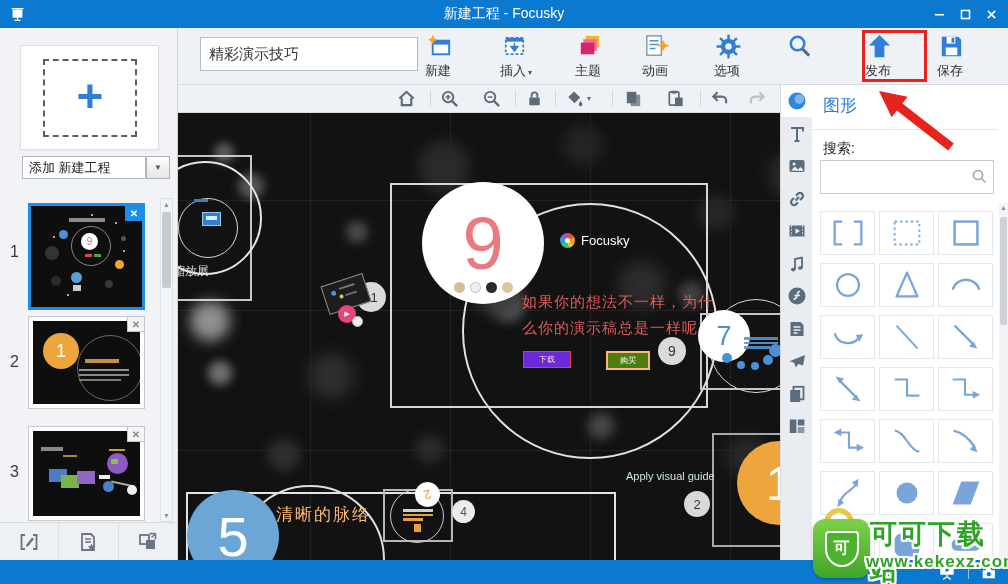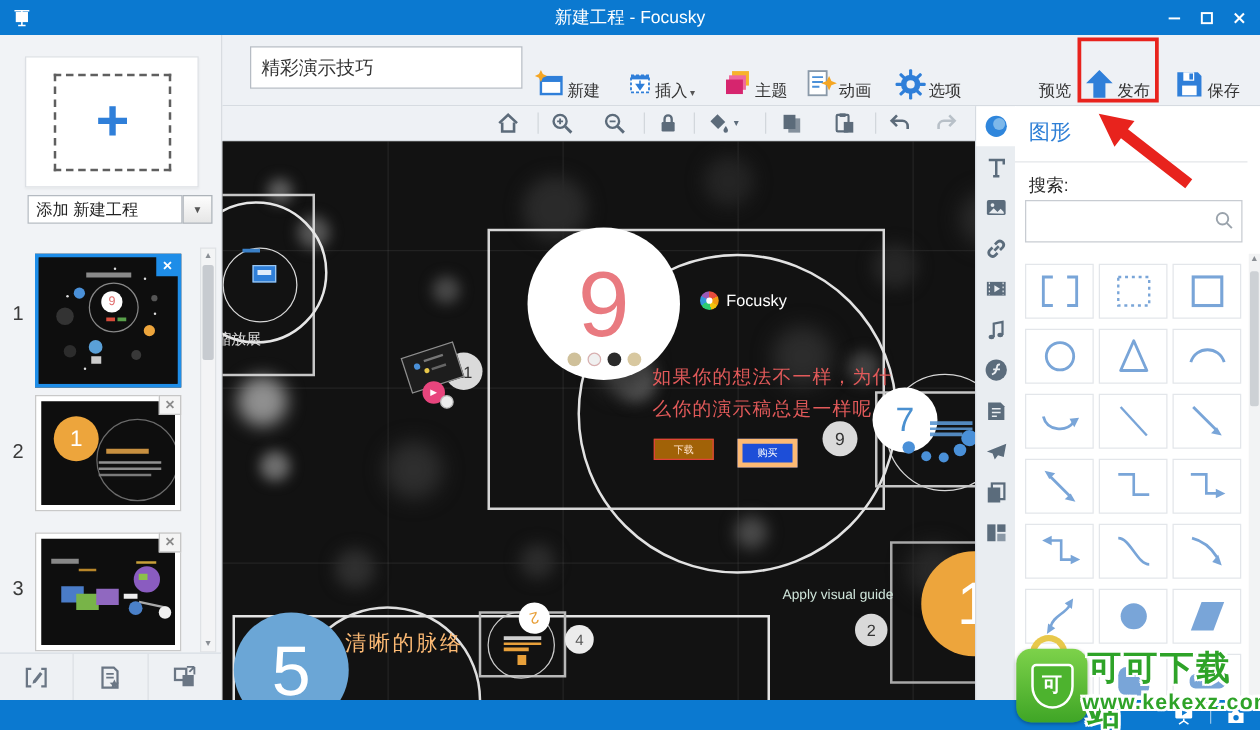--- a/index.html
+++ b/index.html
@@ -39,21 +39,21 @@
   .lscroll .thm{position:absolute;left:1px;top:13px;width:9px;height:76px;background:#c7cbd0;border-radius:2px}
   .sc-ar{position:absolute;left:0;width:11px;text-align:center;font-size:7px;color:#8a8f95}
   .left-footer{position:absolute;left:0;top:494px;width:177px;height:38px;background:#eef1f4;border-top:1px solid #d8dde3;display:flex}
   .lf-cell{flex:1;display:flex;align-items:center;justify-content:center;border-right:1px solid #dcdfe4}
   .lf-cell:last-child{border-right:none}
   .lf-cell .ic{width:22px;height:22px}
 
   
   .toolbar{position:absolute;left:178px;top:28px;width:830px;height:57px;background:#eef1f5;border-bottom:1px solid #d6dbe1;box-sizing:border-box}
   .title-input{position:absolute;left:22px;top:9px;width:200px;height:32px;border:1px solid #b6bcc4;background:#fff;font-size:15px;color:#333;padding:0 8px;font-family:"Liberation Sans",sans-serif}
-  .tbtn{position:absolute;top:4px;width:56px;height:50px;display:flex;align-items:flex-end;cursor:default}
+  .tbtn{position:absolute;top:4px;width:56px;height:50px;display:flex;flex-direction:column;align-items:flex-start;cursor:default}
   .tbtn .ticon{width:29px;height:29px}
   .tbtn .tlabel{font-size:13px;color:#333;margin-top:1px;white-space:nowrap}
   .tcaret{font-size:8px;color:#555;margin-left:2px}
 
   
   .canvas-toolbar{position:absolute;left:178px;top:85px;width:602px;height:28px;background:#eef1f5;border-bottom:1px solid #d6dbe1;box-sizing:border-box}
   .ct-icon{position:absolute;top:4px;width:19px;height:19px}
   .ct-div{position:absolute;top:5px;width:1px;height:17px;background:#d2d7dc}
   .ct-caret{position:absolute;top:9px;font-size:8px;color:#5c6b7a}
 
@@ -460,22 +460,22 @@
       <span style="position:absolute;left:5px;top:5px;width:5px;height:5px;background:#fff;border-radius:50%"></span>
     </span>
     <span style="color:#fff;font-size:13px;margin-left:6px">Focusky</span>
   </div>
 
   <div class="abs" style="left:344px;top:176px;width:200px;font-size:15px;line-height:26px;color:#e25a5a;letter-spacing:1px">
     <div>如果你的想法不一样，为什</div>
     <div>么你的演示稿总是一样呢？</div>
   </div>
 
-  <div class="abs" style="left:345px;top:238px;width:46px;height:15px;background:#a16207;border:1px solid #e04438;color:#ffe0c8;font-size:8px;display:flex;align-items:center;justify-content:center">下载</div>
-  <div class="abs" style="left:412px;top:238px;width:40px;height:15px;background:#1d4ed8;border:4px solid #fdba74;color:#fff;font-size:8px;display:flex;align-items:center;justify-content:center">购买</div>
+  <div class="abs" style="left:345px;top:238px;width:46px;height:15px;background:#6d28d9;border:1px solid #e04438;color:#ffe0c8;font-size:8px;display:flex;align-items:center;justify-content:center">下载</div>
+  <div class="abs" style="left:428px;top:238px;width:40px;height:15px;background:#4d7c0f;border:2px solid #fdba74;color:#fff;font-size:8px;display:flex;align-items:center;justify-content:center">购买</div>
 
   <div class="badge" style="left:480px;top:224px;width:28px;height:28px;background:#dadada;font-size:14px">9</div>
   <div class="badge" style="left:178px;top:169px;width:30px;height:30px;background:#dadada;font-size:13px">11</div>
 
   <div class="abs" style="left:146px;top:166px;width:42px;height:28px;background:#1d1d1d;border:1.5px solid #8f8f8f;transform:rotate(-18deg)">
     <span style="position:absolute;left:7px;top:7px;width:5px;height:5px;border-radius:50%;background:#4a90d8"></span>
     <span style="position:absolute;left:16px;top:6px;width:16px;height:2px;background:#777"></span>
     <span style="position:absolute;left:14px;top:13px;width:4px;height:4px;border-radius:50%;background:#e8c84a"></span>
     <span style="position:absolute;left:20px;top:14px;width:12px;height:2px;background:#666"></span>
   </div>

